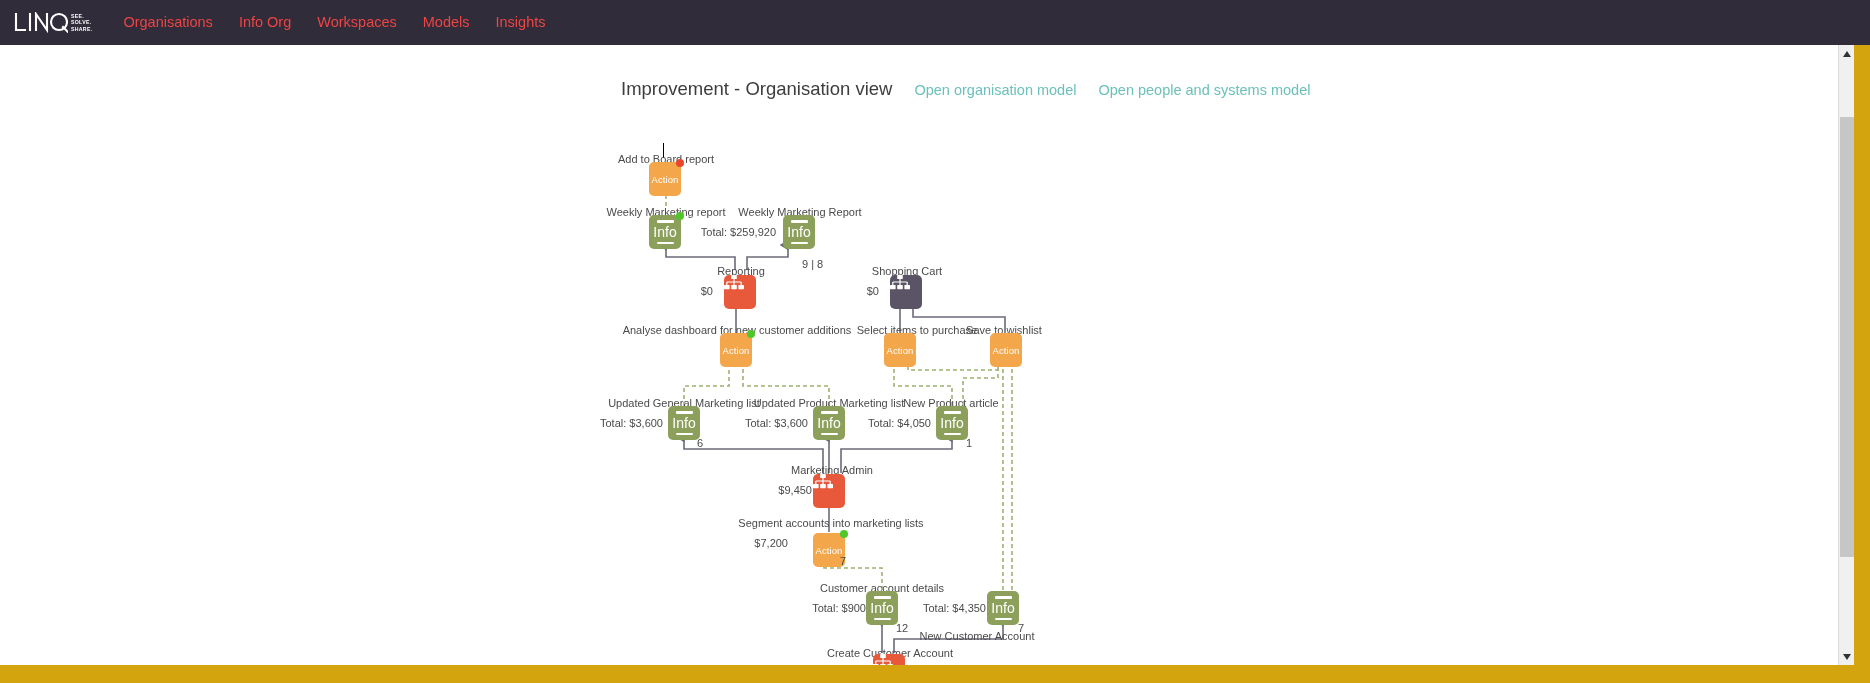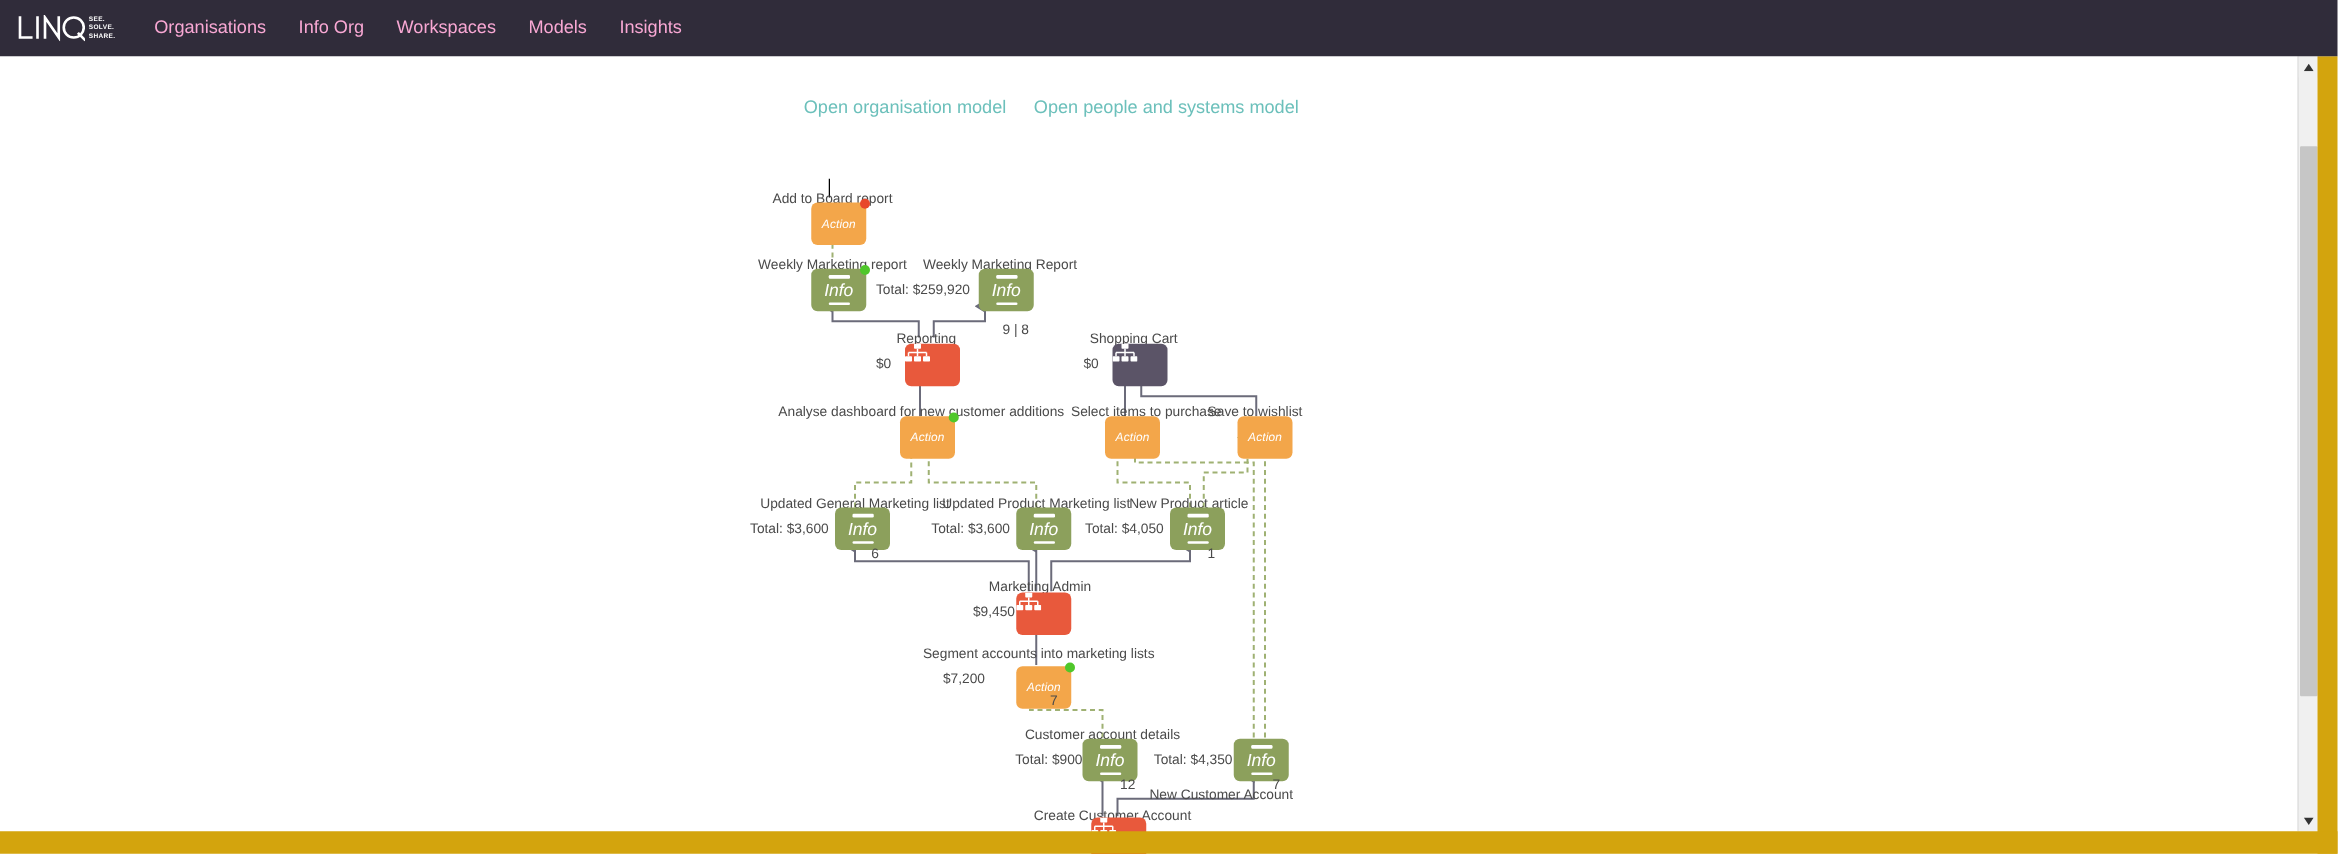--- a/index.html
+++ b/index.html
@@ -23,21 +23,21 @@
   }
   .logo-wrap { display: flex; align-items: center; margin-right: 18px; }
   .logo-mark { display: block; }
   .logo-tag {
     color: #ffffff; font-size: 5.2px; line-height: 6.4px;
     letter-spacing: .3px; margin-left: 3px; font-weight: bold;
     text-transform: uppercase;
   }
   .nav-links { display: flex; align-items: center; gap: 0; }
   .nav-link {
-    color: #f9a8d4; font-size: 14.5px; padding: 0 13px;
+    color: #ef4444; font-size: 14.5px; padding: 0 13px;
     cursor: pointer; white-space: nowrap; line-height: 45px;
   }
   .nav-right {
     margin-left: auto; display: flex; align-items: center; gap: 0;
     padding-right: 14px;
   }
   .search-input {
     width: 192px; height: 22px; border: 1px solid #c9c6d2;
     background: #ffffff; font-size: 12.5px; color: #555;
     padding: 0 6px; font-family: "Liberation Sans", sans-serif;
@@ -65,23 +65,23 @@
   .view-link {
     font-size: 14.5px; color: #6cc0bb; cursor: pointer;
     margin-left: 22px;
   }
 
   .canvas { position: absolute; left: 0; top: 0; width: 1854px; height: 620px; }
   .canvas svg { position: absolute; left: 0; top: 0; }
 
   
   .node {
-    position: absolute; width: 44px; height: 34px;
+    position: absolute; width: 32px; height: 34px;
     border-radius: 5px; display: flex; align-items: center;
-    justify-content: center; cursor: pointer; font-style: italic;
+    justify-content: center; cursor: pointer;
   }
   .node-action { background: #f3a64a; }
   .node-info    { background: #8ca05c; }
   .node-system-red  { background: #e8593c; }
   .node-system-grey { background: #5b5467; }
 
   .node-label-text {
     color: #ffffff; font-size: 9.5px; letter-spacing: .1px;
     pointer-events: none;
   }
@@ -174,20 +174,21 @@
     <div class="nav-link">Workspaces</div>
     <div class="nav-link">Models</div>
     <div class="nav-link">Insights</div>
   </div>
 
 </div>
 
 <div class="page-body">
 
   <div class="title-row">
+    <div class="view-title">Improvement - Organisation view</div>
     <div class="view-link">Open organisation model</div>
     <div class="view-link">Open people and systems model</div>
   </div>
 
   <div class="text-caret"></div>
 
   <div class="canvas">
 
     <svg width="1854" height="620">
       <defs>

